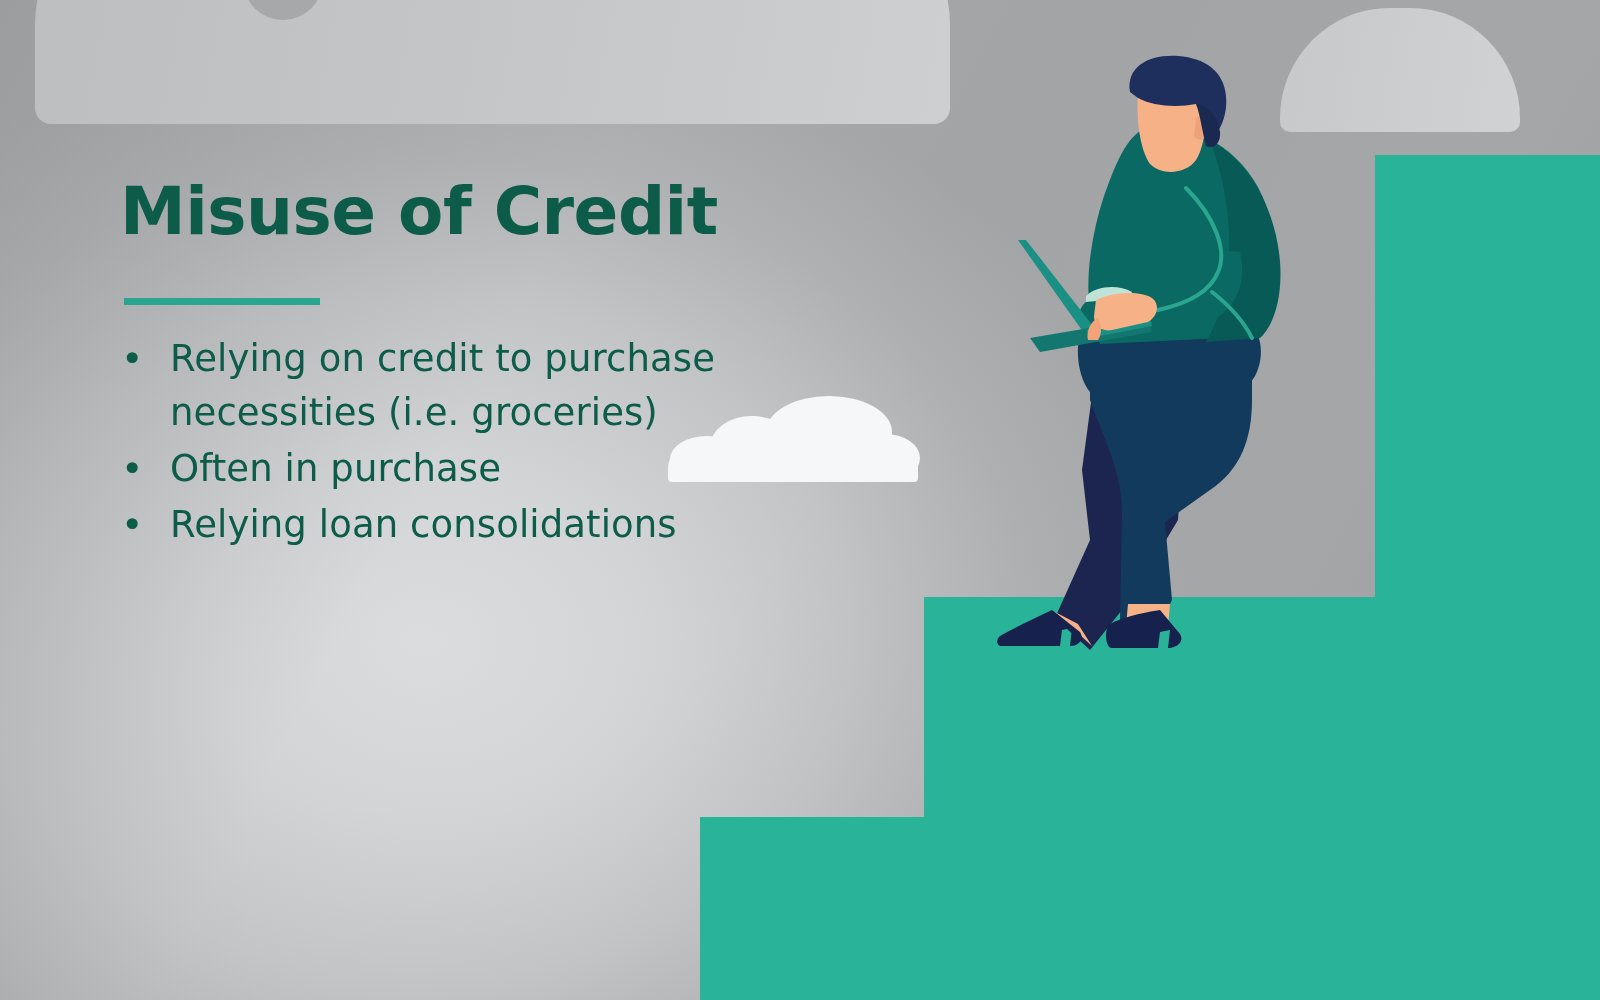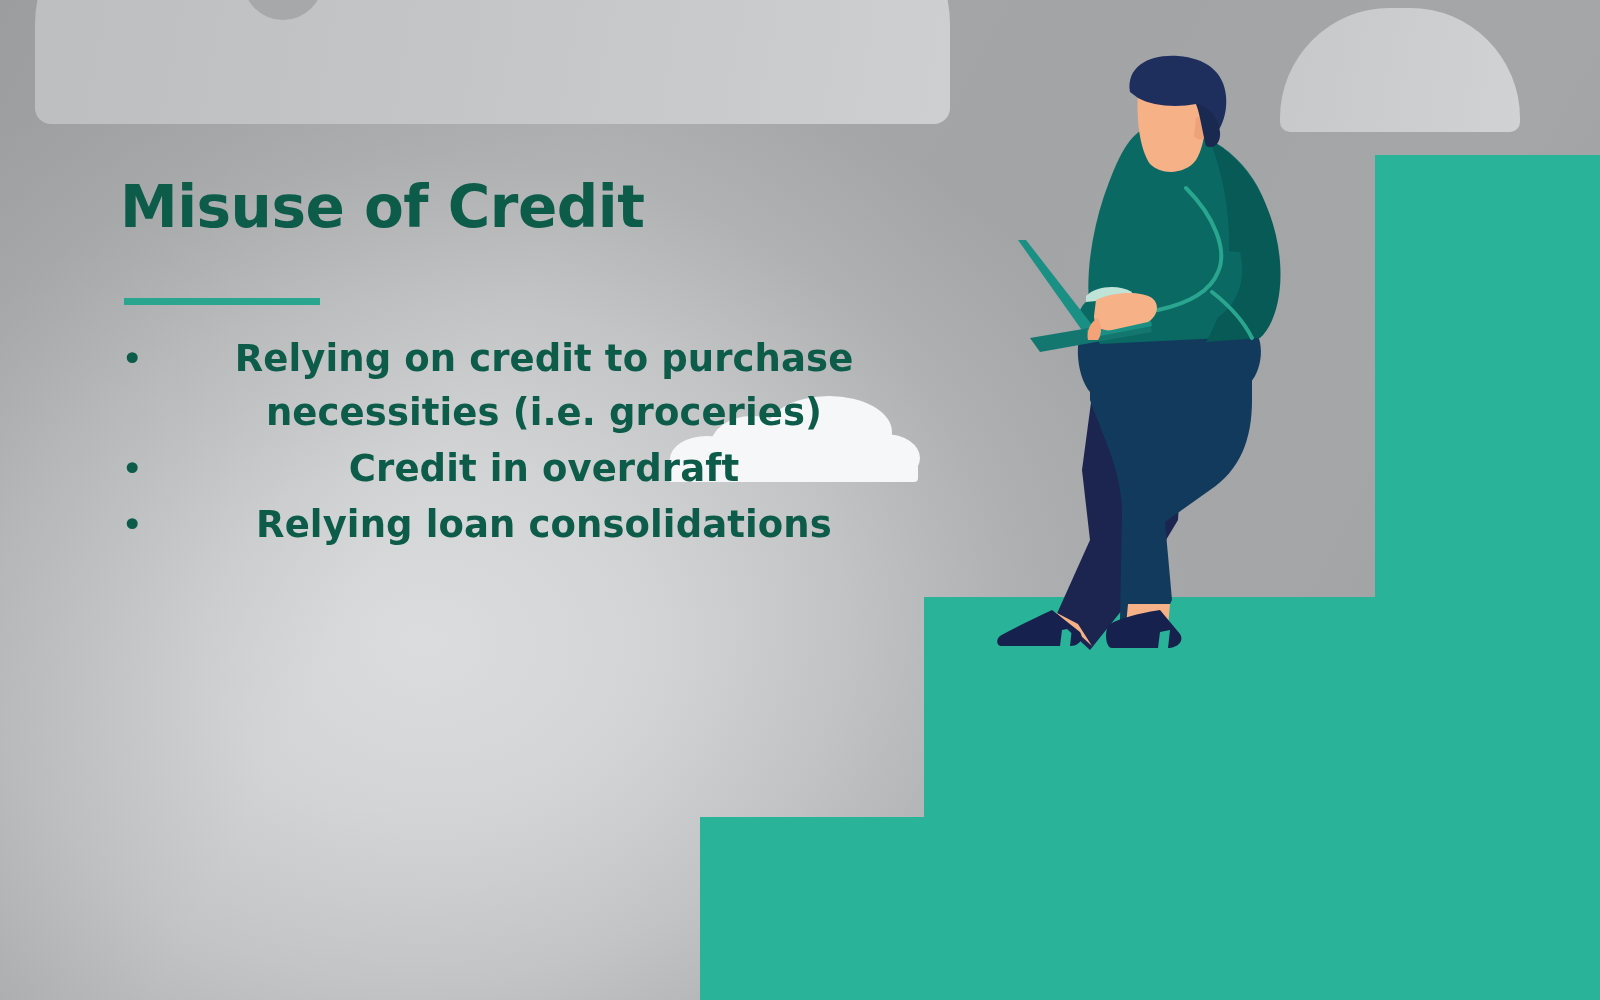--- a/index.html
+++ b/index.html
@@ -104,21 +104,21 @@
   .step-3 { left: 700px;  top: 817px;  width: 900px;  height: 183px; }
 
   
   .person { position: absolute; left: 0; top: 0; width: 1600px; height: 1000px; }
 
   
   .title {
     position: absolute;
     left: 120px;
     top: 176px;
-    font-size: 58px;
+    font-size: 66px;
     font-weight: 700;
     color: #0d5c4a;
     letter-spacing: -0.5px;
     line-height: 1.08;
     white-space: nowrap;
   }
   .title-rule {
     position: absolute;
     left: 124px;
     top: 298px;
@@ -144,23 +144,22 @@
     font-size: 38px;
     line-height: 54px;
     text-align: left;
     padding-left: 3px;
   }
   .bullet-text {
     flex: 1 1 auto;
     color: #0d5c4a;
     font-size: 37px;
     line-height: 54px;
-    font-weight: 700;
+    font-weight: 400;
     letter-spacing: 0.1px;
-    text-align: center;
   }
 </style>
 </head>
 <body>
 
 <div id="slide">
 
   <div class="bg-base"></div>
   <div class="bg-sheen"></div>
 
@@ -245,21 +244,21 @@
 
   <div class="bullets">
 
     <div class="bullet-row">
       <span class="bullet-dot">•</span>
       <span class="bullet-text">Relying on credit to purchase necessities (i.e. groceries)</span>
     </div>
 
     <div class="bullet-row">
       <span class="bullet-dot">•</span>
-      <span class="bullet-text">Credit in overdraft</span>
+      <span class="bullet-text">Often in purchase</span>
     </div>
 
     <div class="bullet-row">
       <span class="bullet-dot">•</span>
       <span class="bullet-text">Relying loan consolidations</span>
     </div>
 
   </div>
 
 </div>

